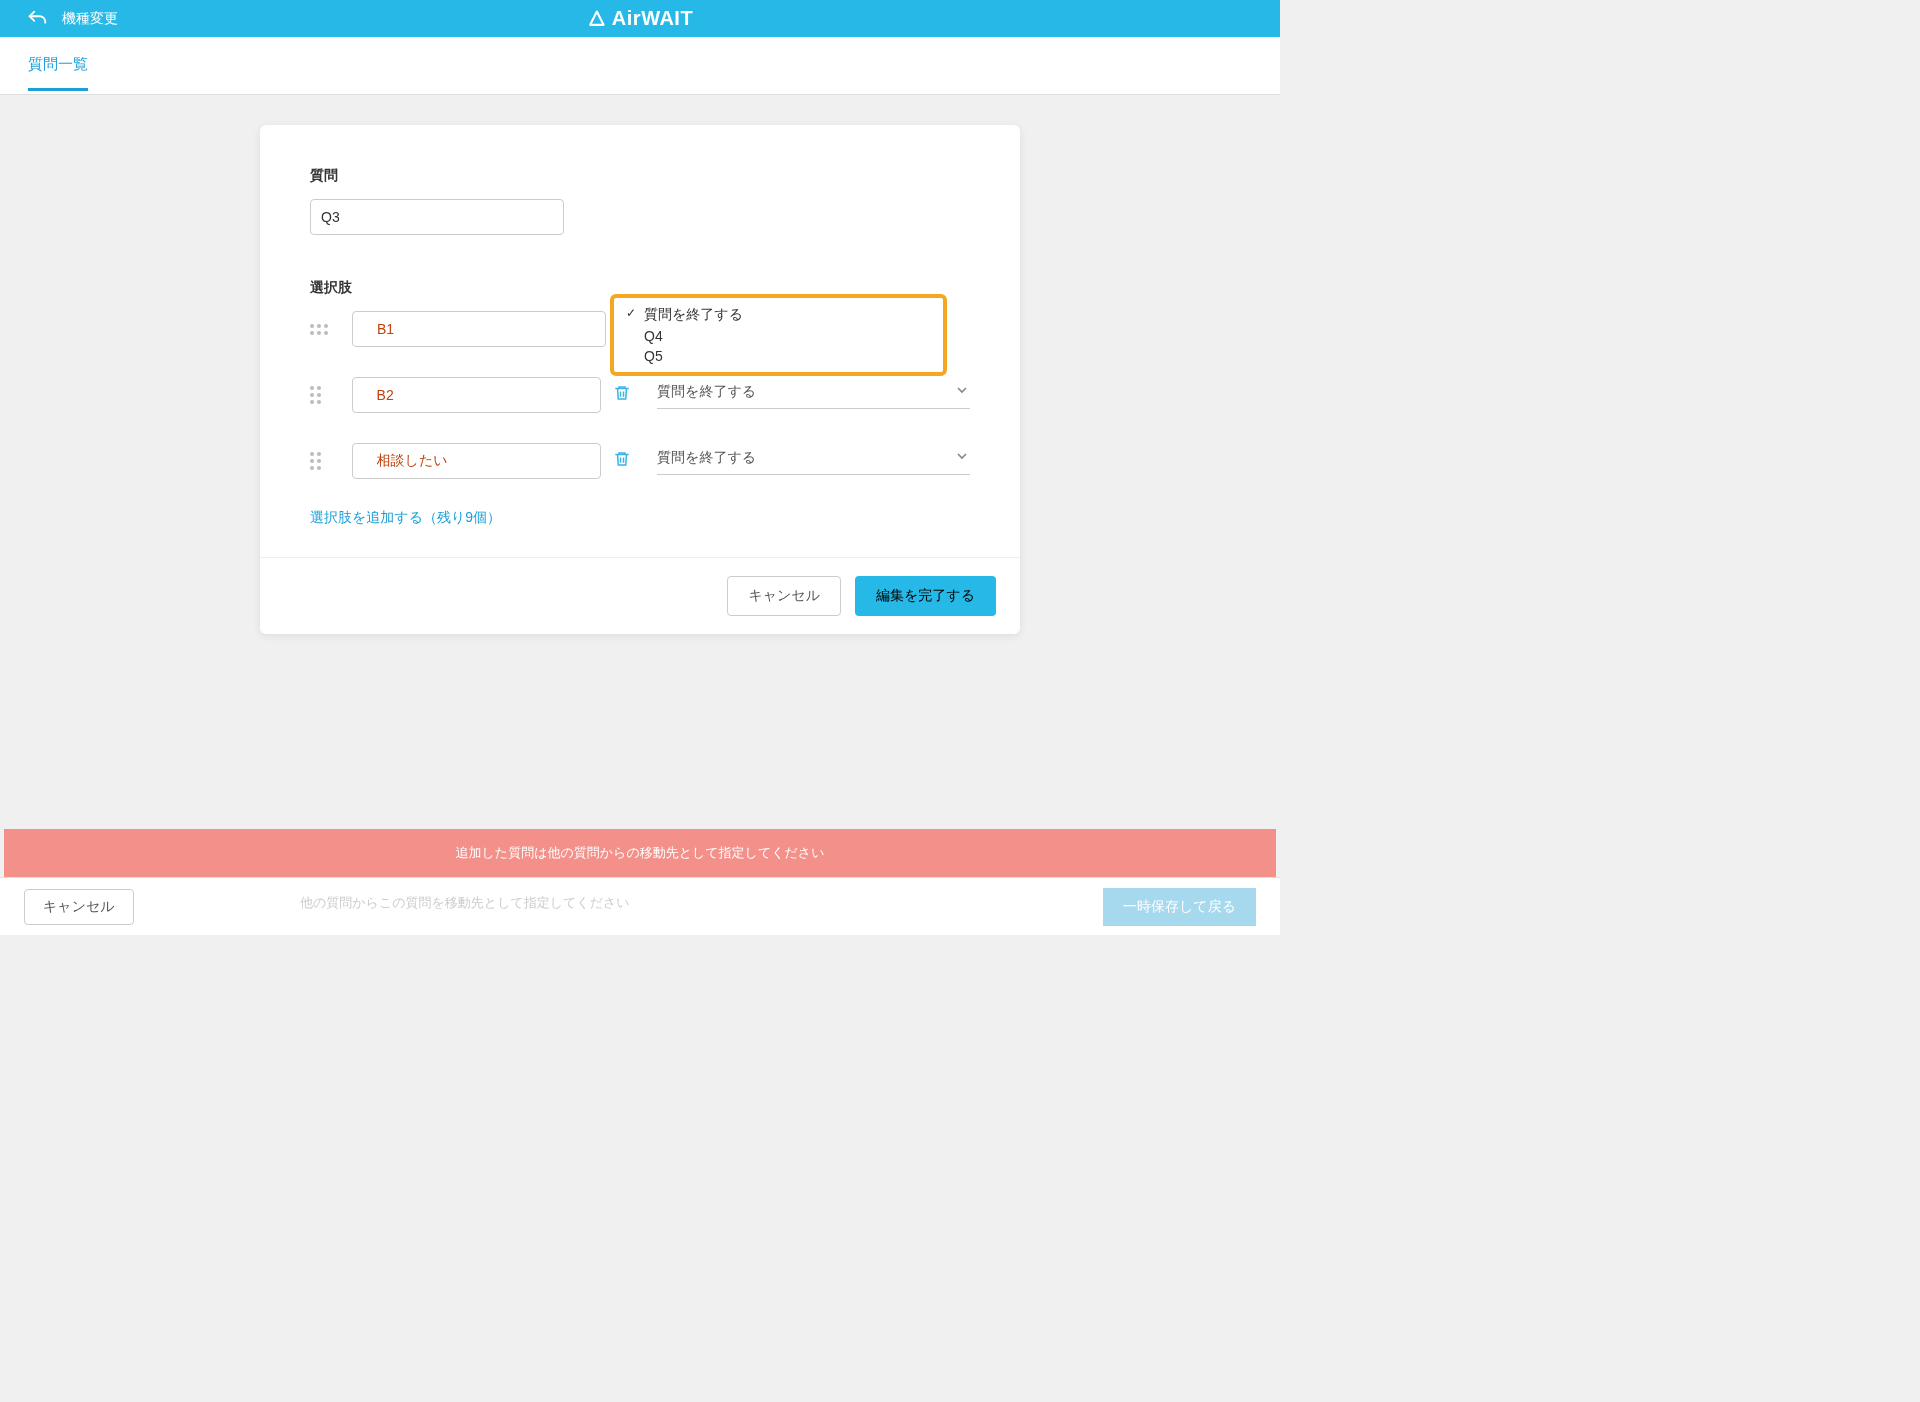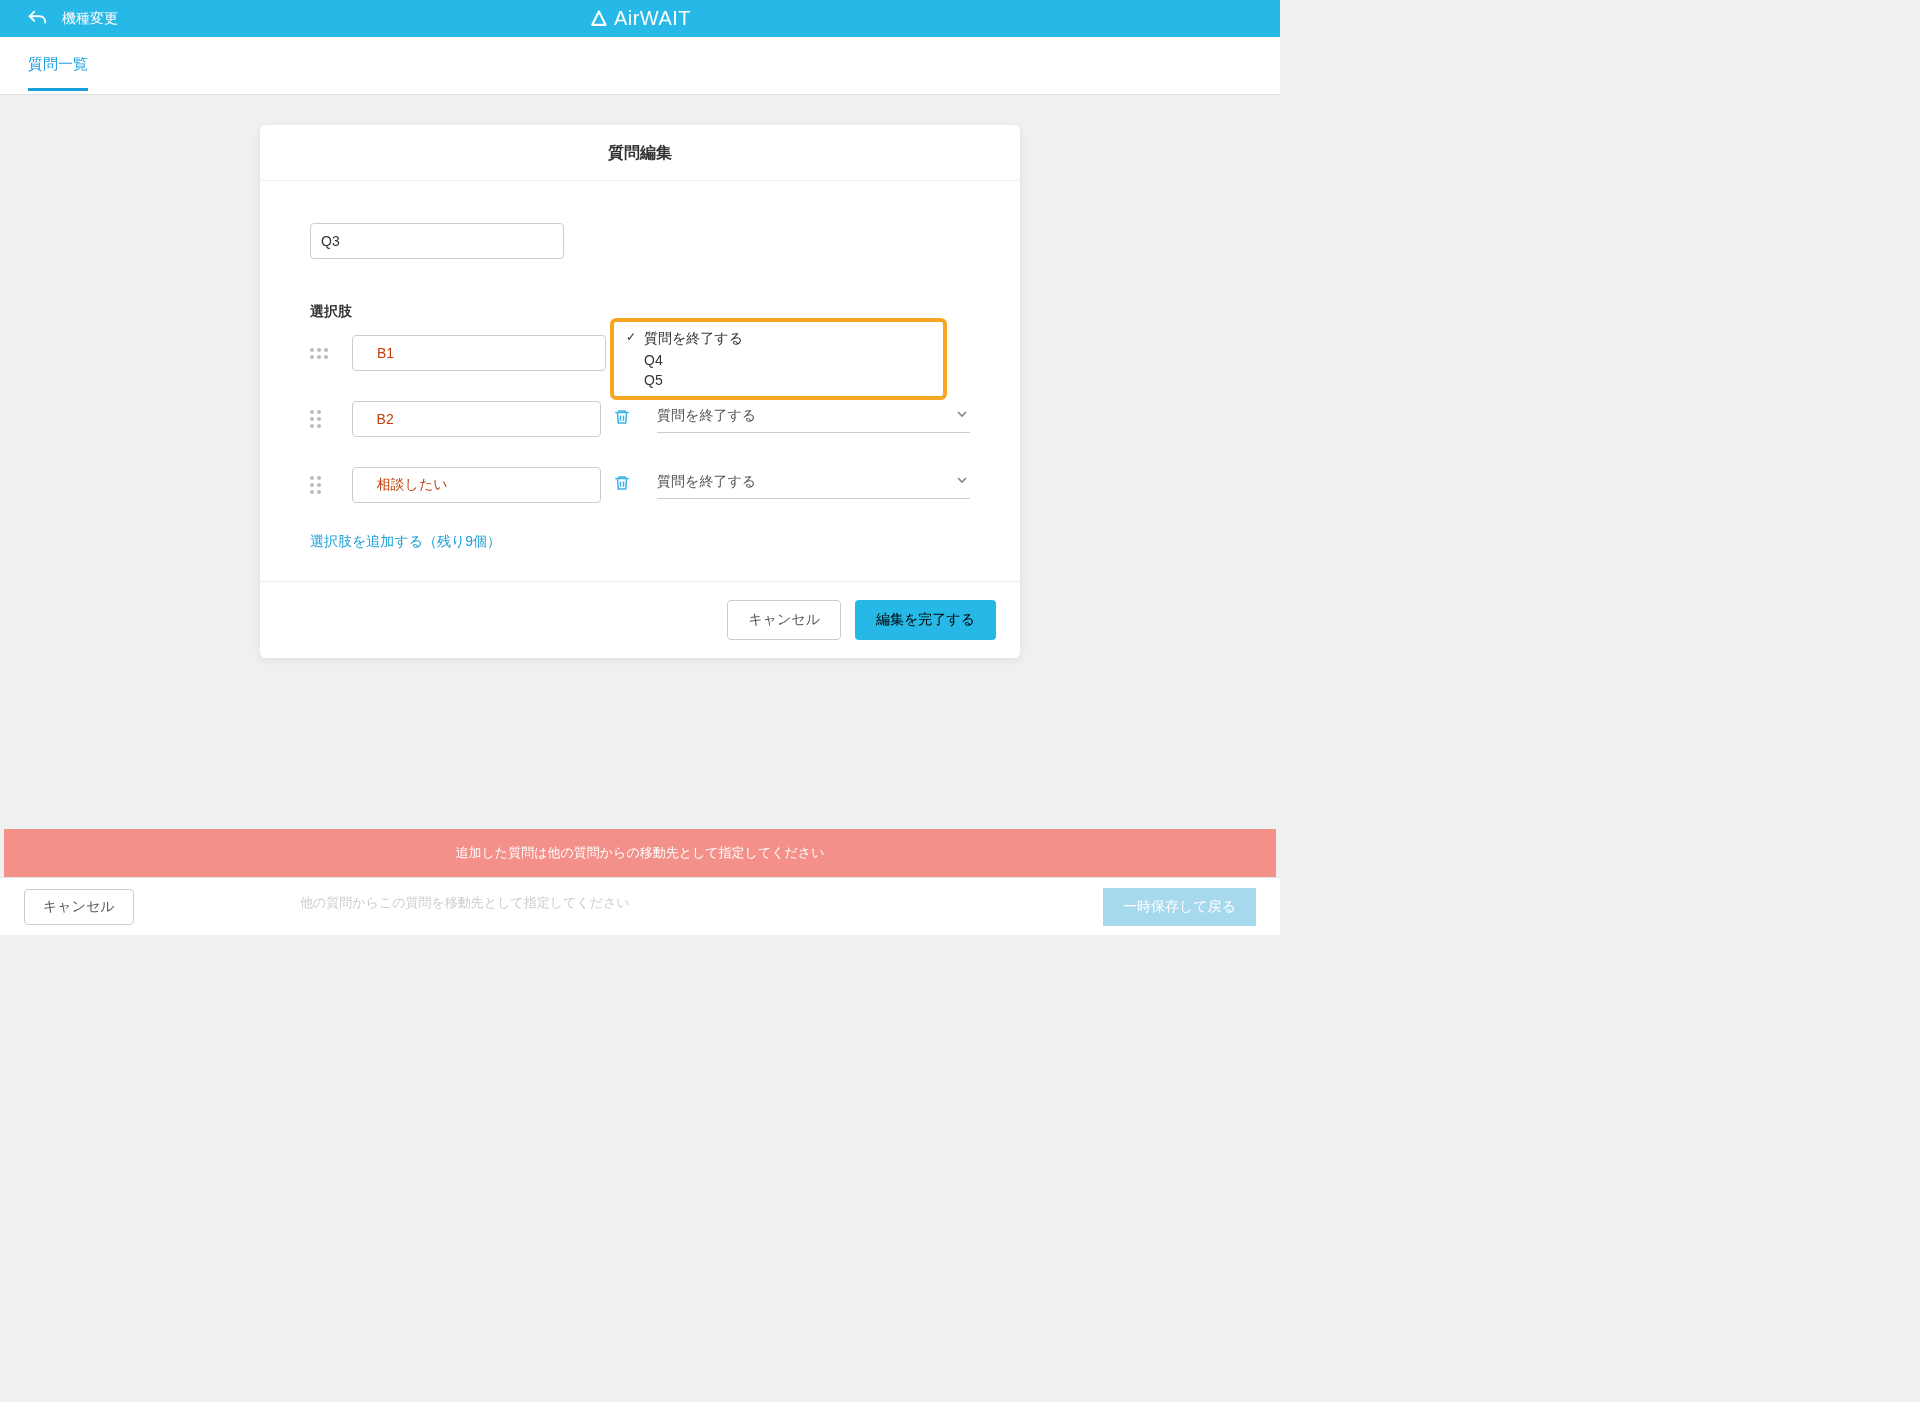--- a/index.html
+++ b/index.html
@@ -35,21 +35,21 @@
       color: #fff;
     }
     .brand {
       position: absolute;
       left: 50%;
       transform: translateX(-50%);
       display: flex;
       align-items: center;
       gap: 5px;
       font-size: 20px;
-      font-weight: 400;
+      font-weight: 700;
       letter-spacing: 0.5px;
     }
     .brand-icon {
       display: inline-flex;
     }
     .subheader {
       background: #fff;
       height: 58px;
       display: flex;
       align-items: center;
@@ -279,23 +279,23 @@
     <span>AirWAIT</span>
   </span>
 </div>
 
 <div class="subheader">
   <span class="tab">質問一覧</span>
 </div>
 
 <div class="main-area">
   <div class="modal">
-    <div class="modal-header">質問編集</div>
     <div class="modal-body">
 
+      <div class="section-label">質問</div>
       <input class="question-input" value="Q3" style="">
 
       <div class="section-label">選択肢</div>
 
       
       <div class="choice-row" style="position:relative;">
         <div class="drag-handle">
           <span class="drag-dot"></span>
             <span class="drag-dot"></span>
             <span class="drag-dot"></span>

